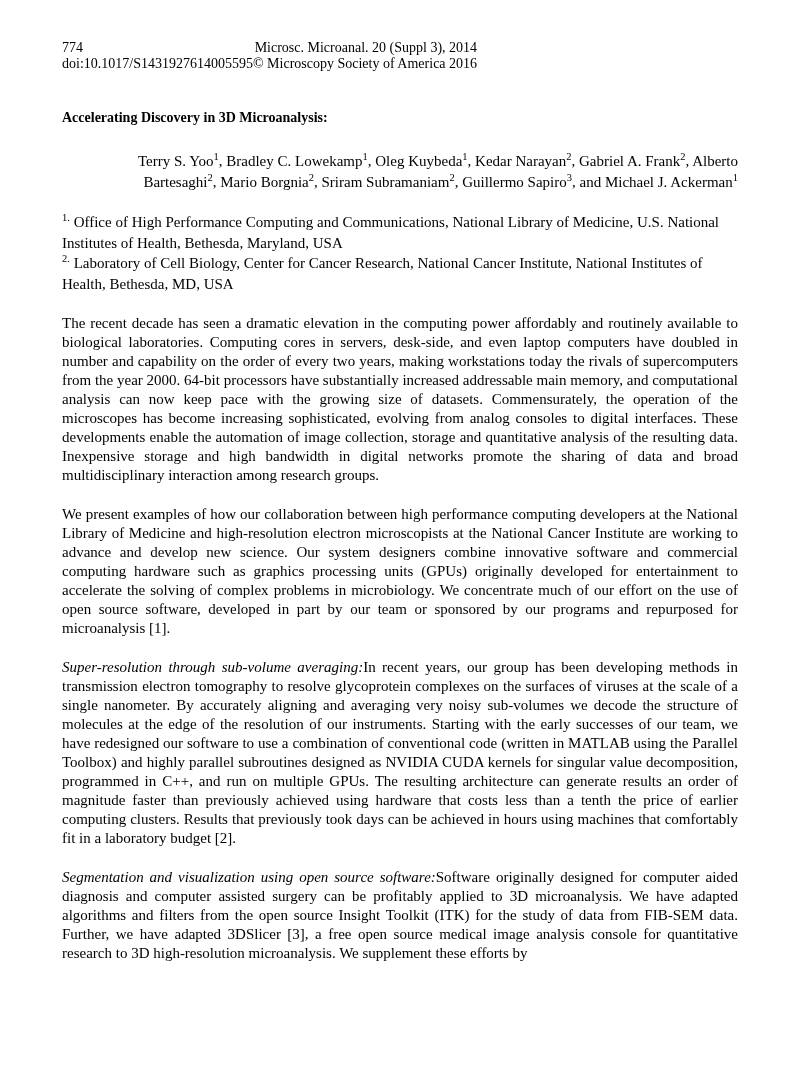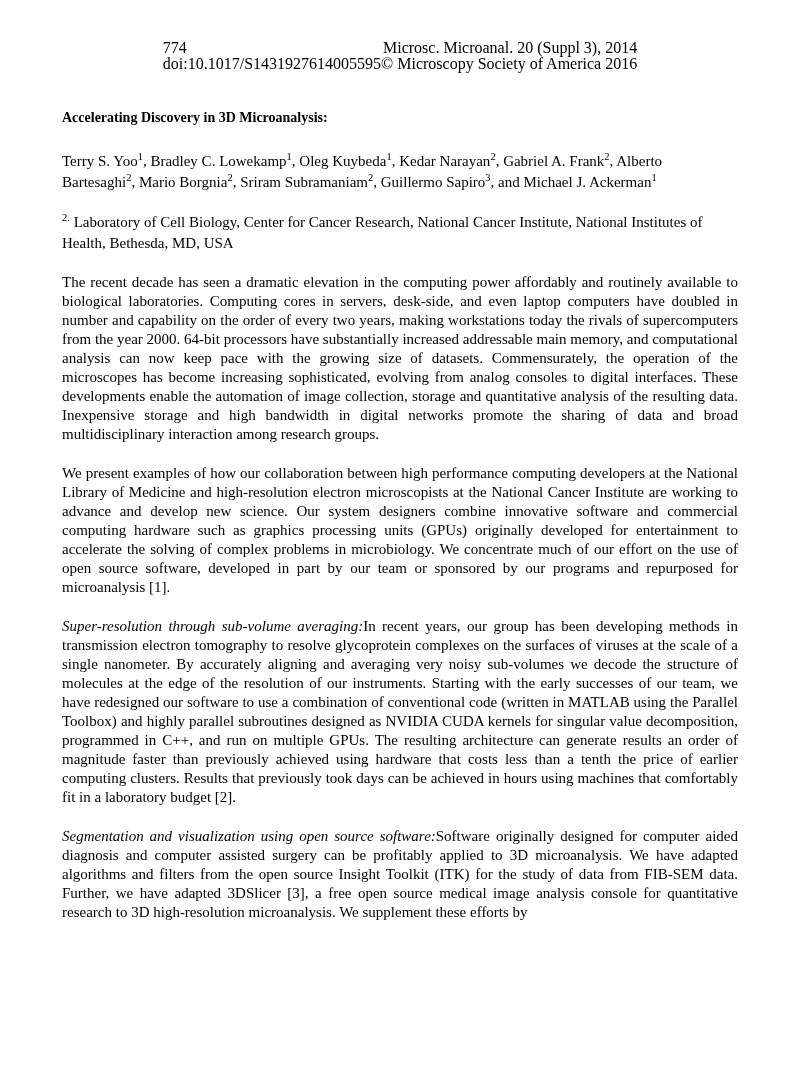--- a/index.html
+++ b/index.html
@@ -13,36 +13,37 @@
     height: 1067px;
     background: #ffffff;
     color: #000000;
     font-family: "Liberation Serif", "DejaVu Serif", serif;
     overflow: hidden;
     box-sizing: border-box;
     padding: 40px 62px 0 62px;
   }
   .page-header {
     display: flex;
-    justify-content: center;
-    font-size: 16px;
+    justify-content: flex-start;
+    font-size: 14px;
     line-height: 16px;
   }
   .page-header .left { text-align: left; }
   .page-header .right { text-align: right; }
   .paper-title {
     margin-top: 34px;
     font-size: 14px;
     font-weight: bold;
     line-height: 23px;
   }
   .authors {
     margin-top: 22px;
     font-size: 15px;
     line-height: 20.5px;
+    text-align: right;
   }
   .affiliations {
     margin-top: 20px;
     font-size: 15px;
     line-height: 20.5px;
   }
   .affiliation { margin: 0; }
   sup.affil-sup {
     font-size: 10.5px;
     line-height: 0;
@@ -72,20 +73,21 @@
     </div>
   </div>
 
   <div class="paper-title">
     <div>Accelerating Discovery in 3D Microanalysis:</div>
   </div>
 
   <div class="authors"><span>Terry S. Yoo</span><sup class="affil-sup">1</sup><span>, Bradley C. Lowekamp</span><sup class="affil-sup">1</sup><span>, Oleg Kuybeda</span><sup class="affil-sup">1</sup><span>, Kedar Narayan</span><sup class="affil-sup">2</sup><span>, Gabriel A. Frank</span><sup class="affil-sup">2</sup><span>, Alberto Bartesaghi</span><sup class="affil-sup">2</sup><span>, Mario Borgnia</span><sup class="affil-sup">2</sup><span>, Sriram Subramaniam</span><sup class="affil-sup">2</sup><span>, Guillermo Sapiro</span><sup class="affil-sup">3</sup><span>, and Michael J. Ackerman</span><sup class="affil-sup">1</sup></div>
 
   <div class="affiliations">
+    <div class="affiliation"><sup class="affil-sup">1.</sup><span> Office of High Performance Computing and Communications, National Library of Medicine, U.S. National Institutes of Health, Bethesda, Maryland, USA</span></div>
     <div class="affiliation"><sup class="affil-sup">2.</sup><span> Laboratory of Cell Biology, Center for Cancer Research, National Cancer Institute, National Institutes of Health, Bethesda, MD, USA</span></div>
   </div>
 
   <div class="body-paragraph">The recent decade has seen a dramatic elevation in the computing power affordably and routinely available to biological laboratories. Computing cores in servers, desk-side, and even laptop computers have doubled in number and capability on the order of every two years, making workstations today the rivals of supercomputers from the year 2000. 64-bit processors have substantially increased addressable main memory, and computational analysis can now keep pace with the growing size of datasets. Commensurately, the operation of the microscopes has become increasing sophisticated, evolving from analog consoles to digital interfaces. These developments enable the automation of image collection, storage and quantitative analysis of the resulting data. Inexpensive storage and high bandwidth in digital networks promote the sharing of data and broad multidisciplinary interaction among research groups.</div>
 
   <div class="body-paragraph">We present examples of how our collaboration between high performance computing developers at the National Library of Medicine and high-resolution electron microscopists at the National Cancer Institute are working to advance and develop new science. Our system designers combine innovative software and commercial computing hardware such as graphics processing units (GPUs) originally developed for entertainment to accelerate the solving of complex problems in microbiology. We concentrate much of our effort on the use of open source software, developed in part by our team or sponsored by our programs and repurposed for microanalysis [1].</div>
 
   <div class="body-paragraph"><span class="lead-italic">Super-resolution through sub-volume averaging:</span><span>In recent years, our group has been developing methods in transmission electron tomography to resolve glycoprotein complexes on the surfaces of viruses at the scale of a single nanometer. By accurately aligning and averaging very noisy sub-volumes we decode the structure of molecules at the edge of the resolution of our instruments. Starting with the early successes of our team, we have redesigned our software to use a combination of conventional code (written in MATLAB using the Parallel Toolbox) and highly parallel subroutines designed as NVIDIA CUDA kernels for singular value decomposition, programmed in C++, and run on multiple GPUs. The resulting architecture can generate results an order of magnitude faster than previously achieved using hardware that costs less than a tenth the price of earlier computing clusters. Results that previously took days can be achieved in hours using machines that comfortably fit in a laboratory budget [2].</span></div>
 
   <div class="body-paragraph"><span class="lead-italic">Segmentation and visualization using open source software:</span><span>Software originally designed for computer aided diagnosis and computer assisted surgery can be profitably applied to 3D microanalysis. We have adapted algorithms and filters from the open source Insight Toolkit (ITK) for the study of data from FIB-SEM data. Further, we have adapted 3DSlicer [3], a free open source medical image analysis console for quantitative research to 3D high-resolution microanalysis. We supplement these efforts by</span></div>

